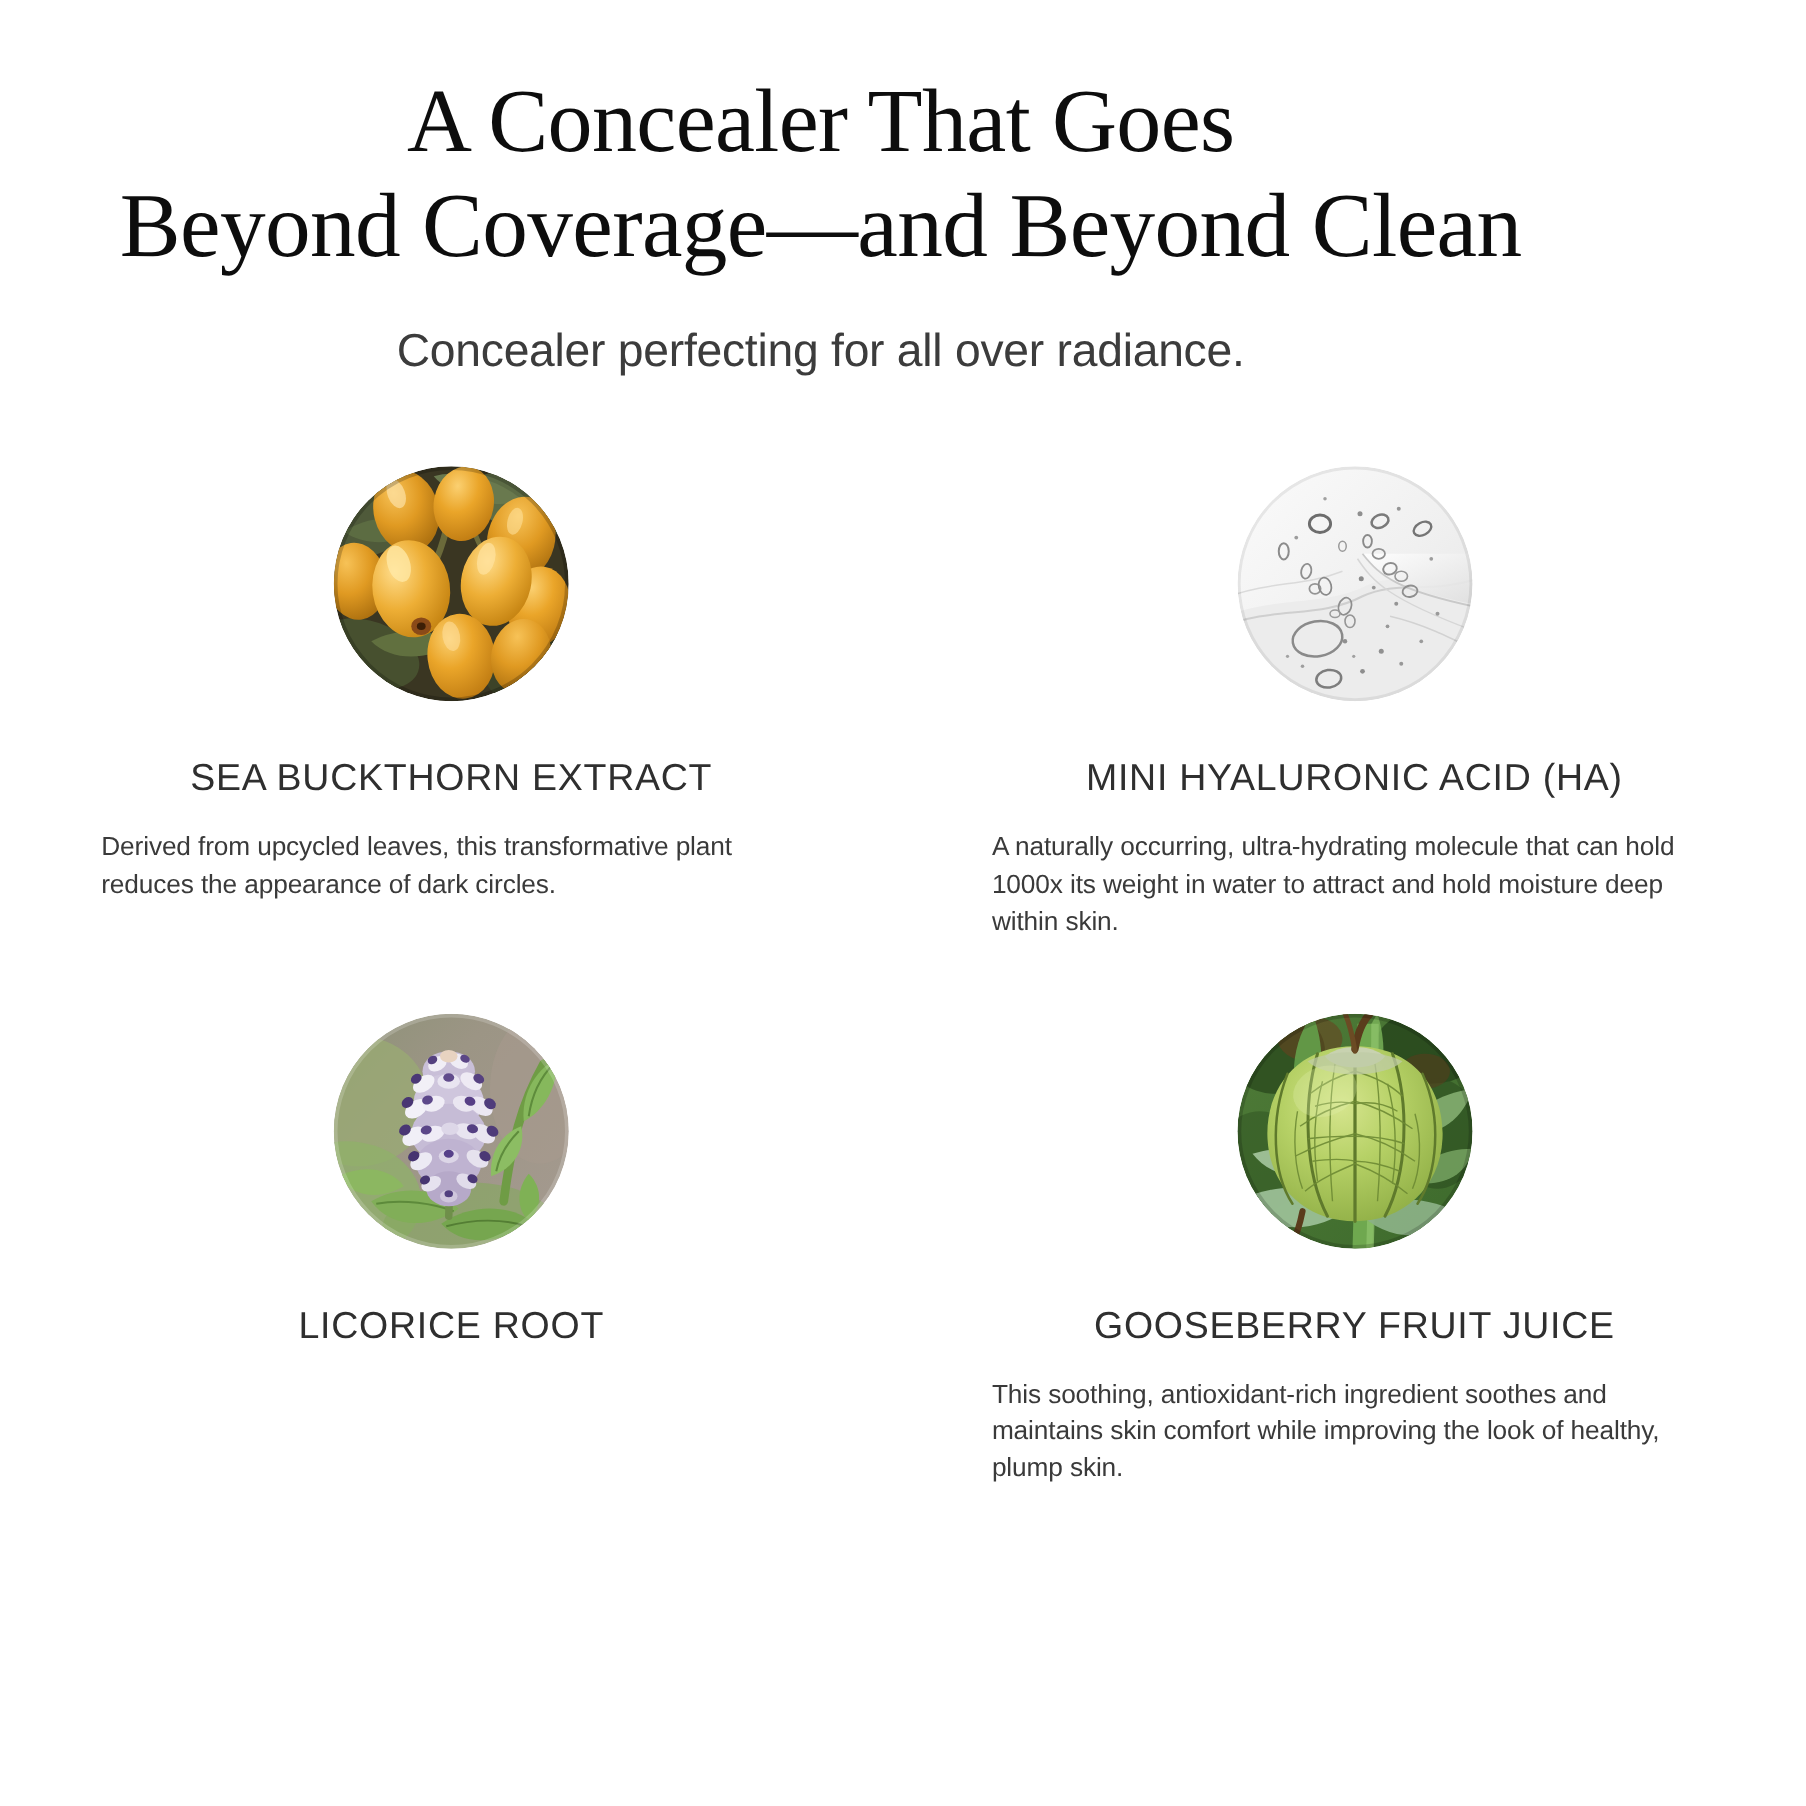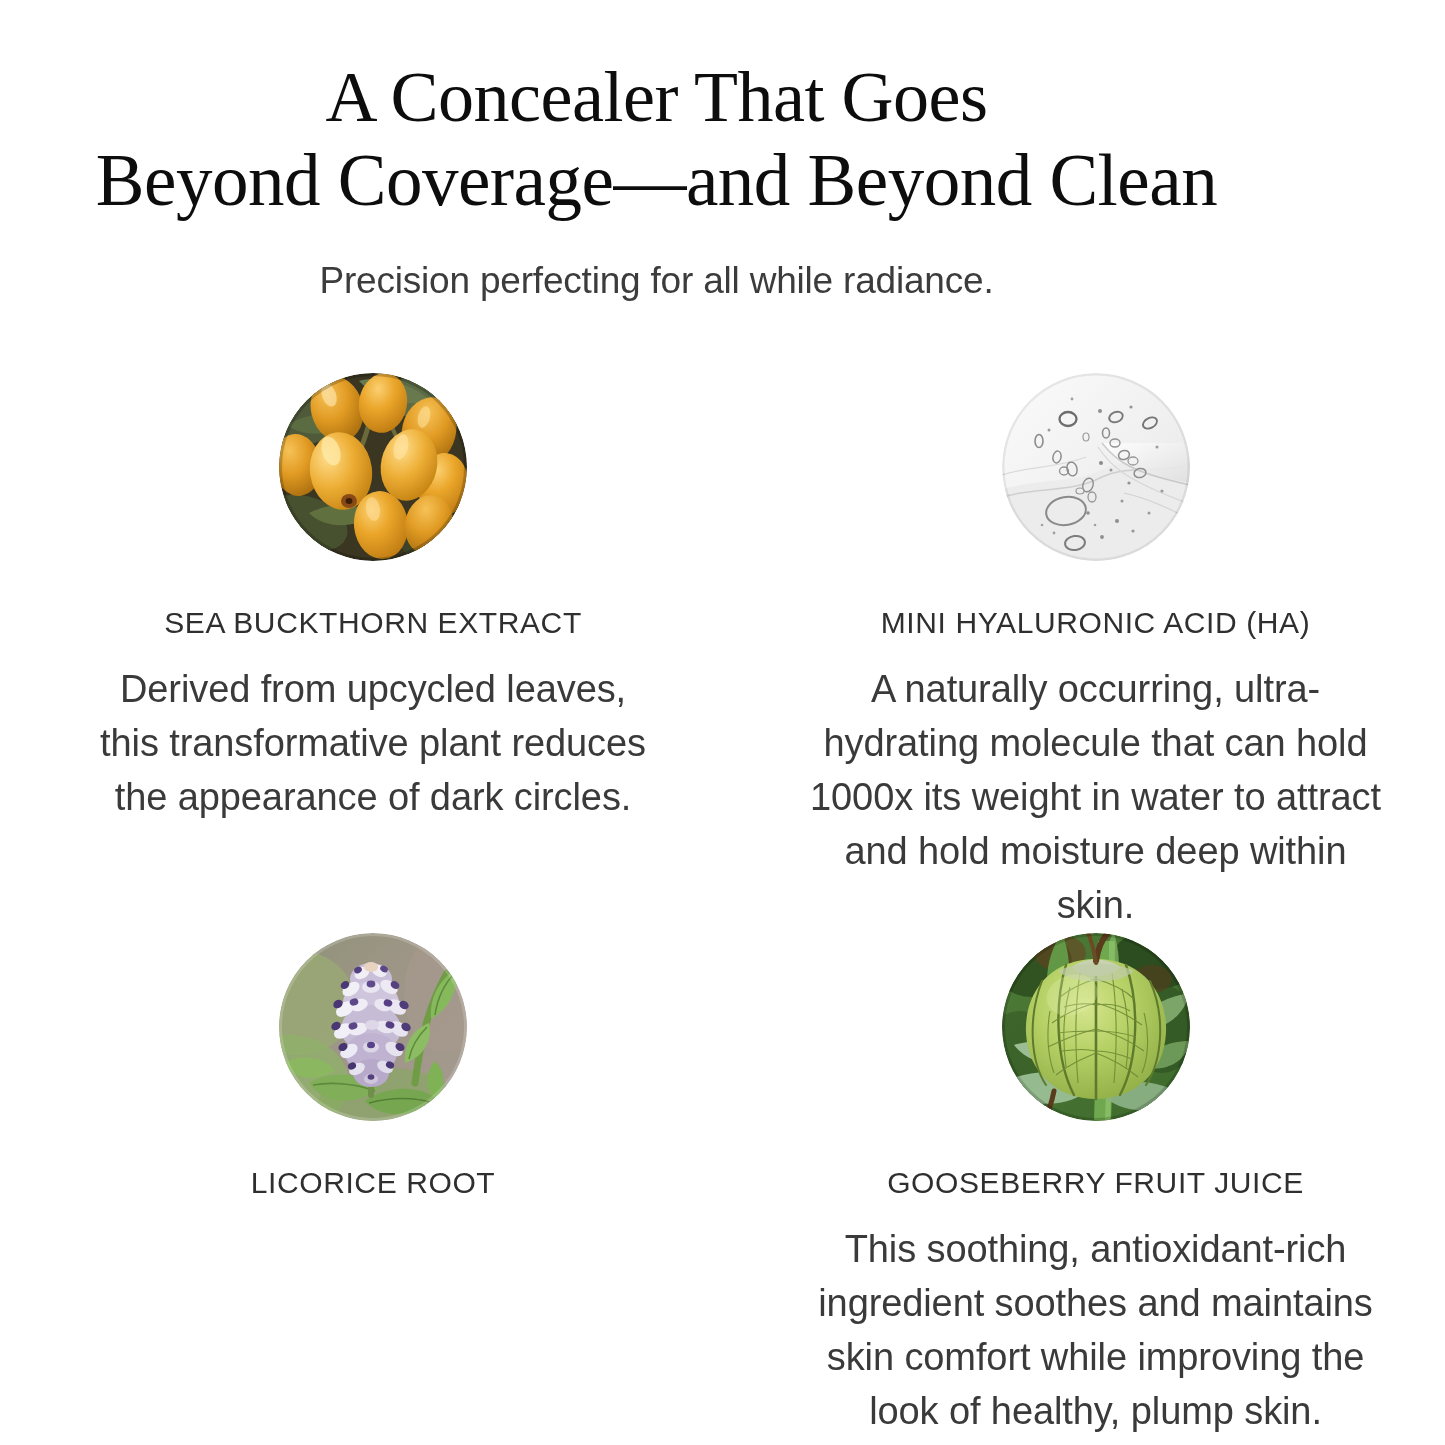--- a/index.html
+++ b/index.html
@@ -55,21 +55,21 @@
     letter-spacing: -0.2px;
   }
 
   
   .grid {
     position: relative;
     margin-top: 70px;
     display: grid;
     grid-template-columns: 722px 723px;
     grid-template-rows: auto auto;
-    padding-left: 12px;
+    row-gap: 58px;
   }
   .cell {
     display: flex;
     flex-direction: column;
     align-items: center;
     padding: 0 42px;
     box-sizing: border-box;
   }
   .thumb {
     width: 188px;
@@ -89,41 +89,40 @@
     font-size: 30px;
     font-weight: 400;
     letter-spacing: 0.6px;
     color: #2f2f2f;
     text-align: center;
     line-height: 1.2;
     white-space: nowrap;
   }
   .ing-desc {
     margin: 22px 0 0 0;
-    font-size: 38px;
+    font-size: 21px;
     font-weight: 300;
     line-height: 1.42;
     color: #3a3a3a;
-    text-align: center;
     max-width: 560px;
     letter-spacing: -0.1px;
   }
   .cell-right .ing-desc { max-width: 580px; }
 </style>
 </head>
 <body>
 
 <div class="page">
 
   <div class="header">
     <h1 class="headline">
       <span class="line line-1">A Concealer That Goes</span>
       <span class="line line-2">Beyond Coverage—and Beyond Clean</span>
     </h1>
-    <p class="subhead">Precision perfecting for all while radiance.</p>
+    <p class="subhead">Concealer perfecting for all over radiance.</p>
   </div>
 
   <div class="grid">
 
     <div class="cell cell-left">
       <div class="thumb">
         <svg viewBox="0 0 188 188" xmlns="http://www.w3.org/2000/svg">
           <defs>
             <clipPath id="c1">
                 <circle cx="94" cy="94" r="94"></circle>

